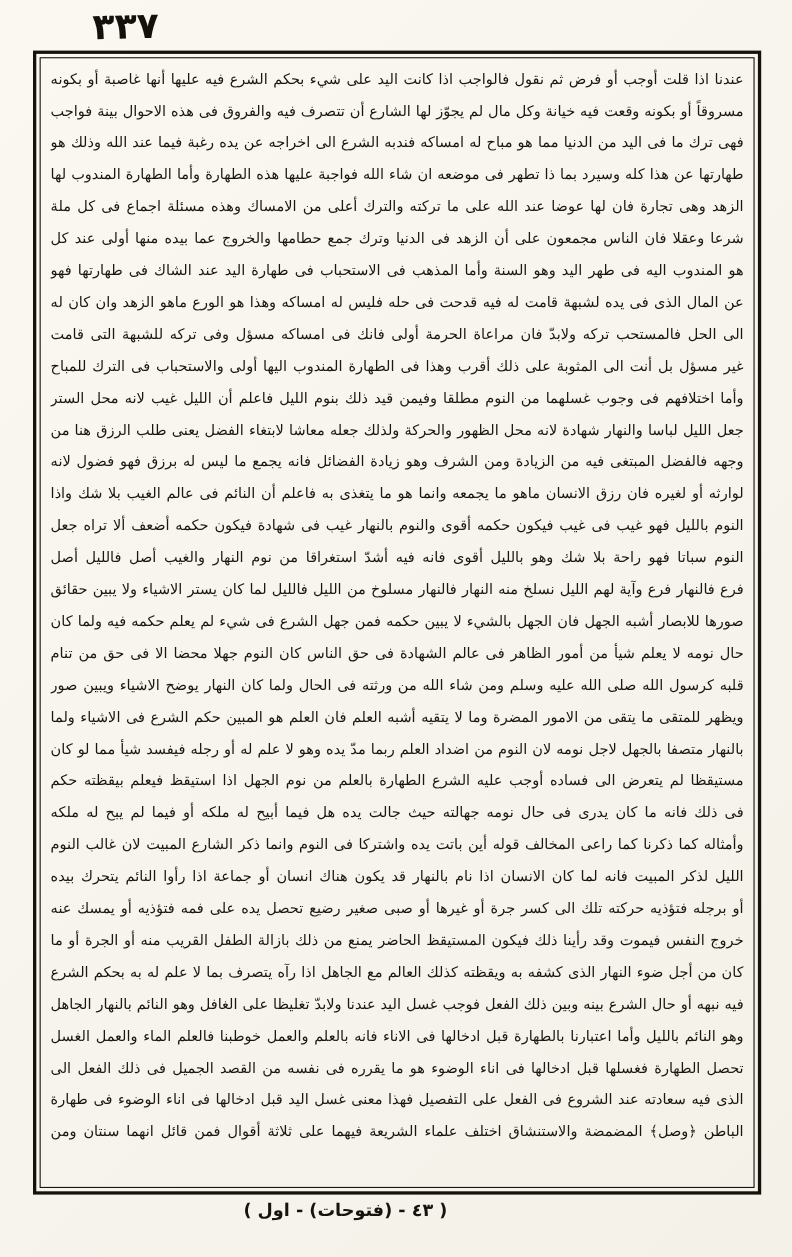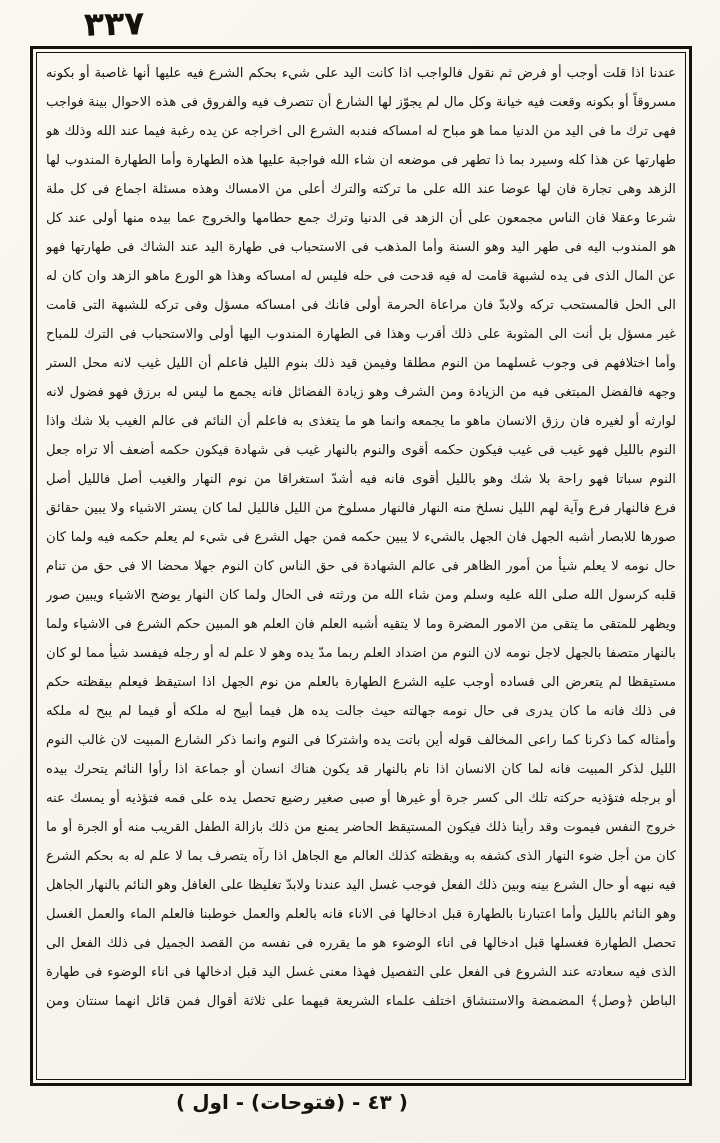--- a/index.html
+++ b/index.html
@@ -41,23 +41,24 @@
     height:29px;
     line-height:29px;
     white-space:normal;
     overflow:hidden;
     color:#1c1610;
   }
   .footer{
     position:absolute;left:0;top:1090px;width:584px;
     text-align:center;
     direction:rtl;
-    font-size:20px;
+    font-size:16px;
     font-weight:bold;
     color:#17120d;
+    padding-left:22px;
   }
 </style>
 </head>
 <body>
 
 <div class="page">
 
   <div class="page-number">٣٣٧</div>
 
   <div class="frame-outer">
@@ -67,20 +68,21 @@
           <div class="text-line">مسروقاً أو بكونه وقعت فيه خيانة وكل مال لم يجوّز لها الشارع أن تتصرف فيه والفروق فى هذه الاحوال بينة فواجب</div>
           <div class="text-line">فهى ترك ما فى اليد من الدنيا مما هو مباح له امساكه فندبه الشرع الى اخراجه عن يده رغبة فيما عند الله وذلك هو</div>
           <div class="text-line">طهارتها عن هذا كله وسيرد بما ذا تطهر فى موضعه ان شاء الله فواجبة عليها هذه الطهارة وأما الطهارة المندوب لها</div>
           <div class="text-line">الزهد وهى تجارة فان لها عوضا عند الله على ما تركته والترك أعلى من الامساك وهذه مسئلة اجماع فى كل ملة ونحلة</div>
           <div class="text-line">شرعا وعقلا فان الناس مجمعون على أن الزهد فى الدنيا وترك جمع حطامها والخروج عما بيده منها أولى عند كل عاقل هذا</div>
           <div class="text-line">هو المندوب اليه فى طهر اليد وهو السنة وأما المذهب فى الاستحباب فى طهارة اليد عند الشاك فى طهارتها فهو الخروج</div>
           <div class="text-line">عن المال الذى فى يده لشبهة قامت له فيه قدحت فى حله فليس له امساكه وهذا هو الورع ماهو الزهد وان كان له وجه</div>
           <div class="text-line">الى الحل فالمستحب تركه ولابدّ فان مراعاة الحرمة أولى فانك فى امساكه مسؤل وفى تركه للشبهة التى قامت عندك فيه</div>
           <div class="text-line">غير مسؤل بل أنت الى المثوبة على ذلك أقرب وهذا فى الطهارة المندوب اليها أولى والاستحباب فى الترك للمباح أولى</div>
           <div class="text-line">وأما اختلافهم فى وجوب غسلهما من النوم مطلقا وفيمن قيد ذلك بنوم الليل فاعلم أن الليل غيب لانه محل الستر ولذلك</div>
+          <div class="text-line">جعل الليل لباسا والنهار شهادة لانه محل الظهور والحركة ولذلك جعله معاشا لابتغاء الفضل يعنى طلب الرزق هنا من</div>
           <div class="text-line">وجهه فالفضل المبتغى فيه من الزيادة ومن الشرف وهو زيادة الفضائل فانه يجمع ما ليس له برزق فهو فضول لانه يجمعه</div>
           <div class="text-line">لوارثه أو لغيره فان رزق الانسان ماهو ما يجمعه وانما هو ما يتغذى به فاعلم أن النائم فى عالم الغيب بلا شك واذا كان</div>
           <div class="text-line">النوم بالليل فهو غيب فى غيب فيكون حكمه أقوى والنوم بالنهار غيب فى شهادة فيكون حكمه أضعف ألا تراه جعل</div>
           <div class="text-line">النوم سباتا فهو راحة بلا شك وهو بالليل أقوى فانه فيه أشدّ استغراقا من نوم النهار والغيب أصل فالليل أصل والشهادة</div>
           <div class="text-line">فرع فالنهار فرع وآية لهم الليل نسلخ منه النهار فالنهار مسلوخ من الليل فالليل لما كان يستر الاشياء ولا يبين حقائق</div>
           <div class="text-line">صورها للابصار أشبه الجهل فان الجهل بالشيء لا يبين حكمه فمن جهل الشرع فى شيء لم يعلم حكمه فيه ولما كان النائم فى</div>
           <div class="text-line">حال نومه لا يعلم شيأ من أمور الظاهر فى عالم الشهادة فى حق الناس كان النوم جهلا محضا الا فى حق من تنام عينه ولا ينام</div>
           <div class="text-line">قلبه كرسول الله صلى الله عليه وسلم ومن شاء الله من ورثته فى الحال ولما كان النهار يوضح الاشياء ويبين صور ذواتها</div>
           <div class="text-line">ويظهر للمتقى ما يتقى من الامور المضرة وما لا يتقيه أشبه العلم فان العلم هو المبين حكم الشرع فى الاشياء ولما كان النائم</div>
           <div class="text-line">بالنهار متصفا بالجهل لاجل نومه لان النوم من اضداد العلم ربما مدّ يده وهو لا علم له أو رجله فيفسد شيأ مما لو كان</div>

